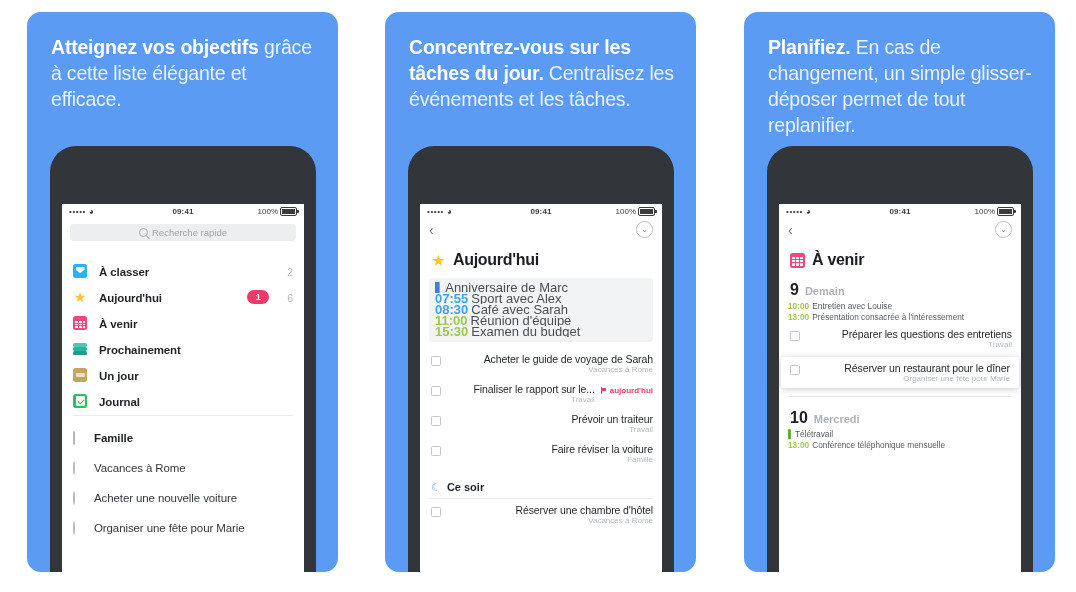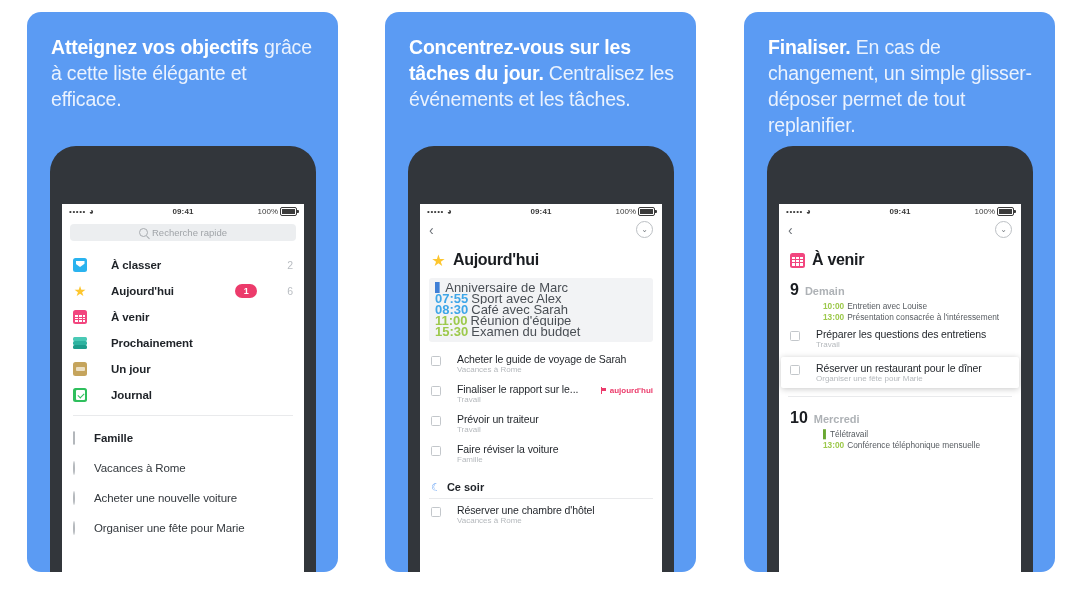--- a/index.html
+++ b/index.html
@@ -100,24 +100,24 @@
     width:7px;height:7px;border:1.2px solid #a8acb0;border-radius:50%;
     position:relative;display:inline-block;
   }
   .mag:after{
     content:"";position:absolute;right:-3px;bottom:-2px;width:4px;height:1.2px;
     background:#a8acb0;transform:rotate(45deg);
   }
 
   .navlist{padding:11px 0 0 0;}
   .nav-item{
-    display:flex;align-items:center;
+    display:flex;align-items:flex-end;
     height:26px;
     padding:0 11px;
-    gap:24px;
+    gap:12px;
   }
   .nav-item .lbl{
     font-size:11.5px;color:#1f2328;font-weight:600;letter-spacing:-0.1px;
   }
   .nav-item .count{margin-left:auto;font-size:10.5px;color:#b9bdc2;}
   .badge{
     background:#ec3b6b;color:#fff;border-radius:9px;
     min-width:14px;height:14px;padding:0 4px;
     font-size:9px;font-weight:bold;
     display:flex;align-items:center;justify-content:center;
@@ -230,23 +230,24 @@
   }
   .ev .tm{font-weight:bold;margin-right:3px;}
   .tm.blue{color:#3ea6e8;}
   .tm.green{color:#9dc94c;}
   .evbar{color:#3f7fd6;font-weight:bold;margin-right:1px;}
   .evbar.green{color:#6aa832;}
 
   
   .tasks{padding-top:6px;}
   .task{
-    display:flex;align-items:flex-start;gap:16px;
+    display:flex;align-items:flex-start;gap:6px;
     padding:5px 9px 4px 11px;
     position:relative;
+    text-align:right;
   }
   .cbx{
     width:8px;height:8px;border:1px solid #c3c7cb;border-radius:1.5px;
     flex:0 0 8px;margin-top:3px;
   }
   .task .body{min-width:0;flex:1;}
   .task .title{
     font-size:10.5px;color:#1f2328;letter-spacing:-0.1px;
     white-space:nowrap;overflow:hidden;text-overflow:ellipsis;
   }
@@ -282,21 +283,21 @@
   .daygroup{padding:0 0 0 0;}
   .dayhead{
     display:flex;align-items:baseline;gap:6px;
     padding:13px 11px 3px 11px;
   }
   .dayhead .num{font-size:16px;font-weight:bold;color:#1a1d21;line-height:16px;}
   .dayhead .nm{font-size:11px;color:#aeb2b6;font-weight:600;}
   .daylist{padding:0 9px;}
   .dayev{
     font-size:8.3px;line-height:11px;color:#565b60;
-    white-space:nowrap;overflow:hidden;text-overflow:ellipsis;margin-left:35px;
+    white-space:nowrap;overflow:hidden;text-overflow:ellipsis;
   }
   .dayev .tm{font-weight:bold;margin-right:3px;}
   .drag-card{
     background:#ffffff;
     box-shadow:0 1px 6px rgba(0,0,0,0.22);
     border-radius:2px;
     margin:4px 2px 2px 2px;
     padding:5px 9px 5px 9px;
   }
   .drag-card .title{font-size:10.5px;}
@@ -486,21 +487,21 @@
             <span class="title" style="display: block;">Réserver une chambre d'hôtel</span>
             <span class="sub" style="display: block;">Vacances à Rome</span>
           </span>
         </div>
       </div>
     </div>
   </div>
 
   <div class="panel" id="panel-3">
     <div class="promo">
-      <b>Finaliser.</b><span class="light"> En cas de changement, un simple glisser-déposer permet de tout replanifier.</span>
+      <b>Planifiez.</b><span class="light"> En cas de changement, un simple glisser-déposer permet de tout replanifier.</span>
     </div>
 
     <div class="phone">
       <div class="screen">
 
         <div class="statusbar">
           <div class="sb-left">
             <span class="dots">•••••</span>
             <span class="wifi">◕</span>
           </div>

